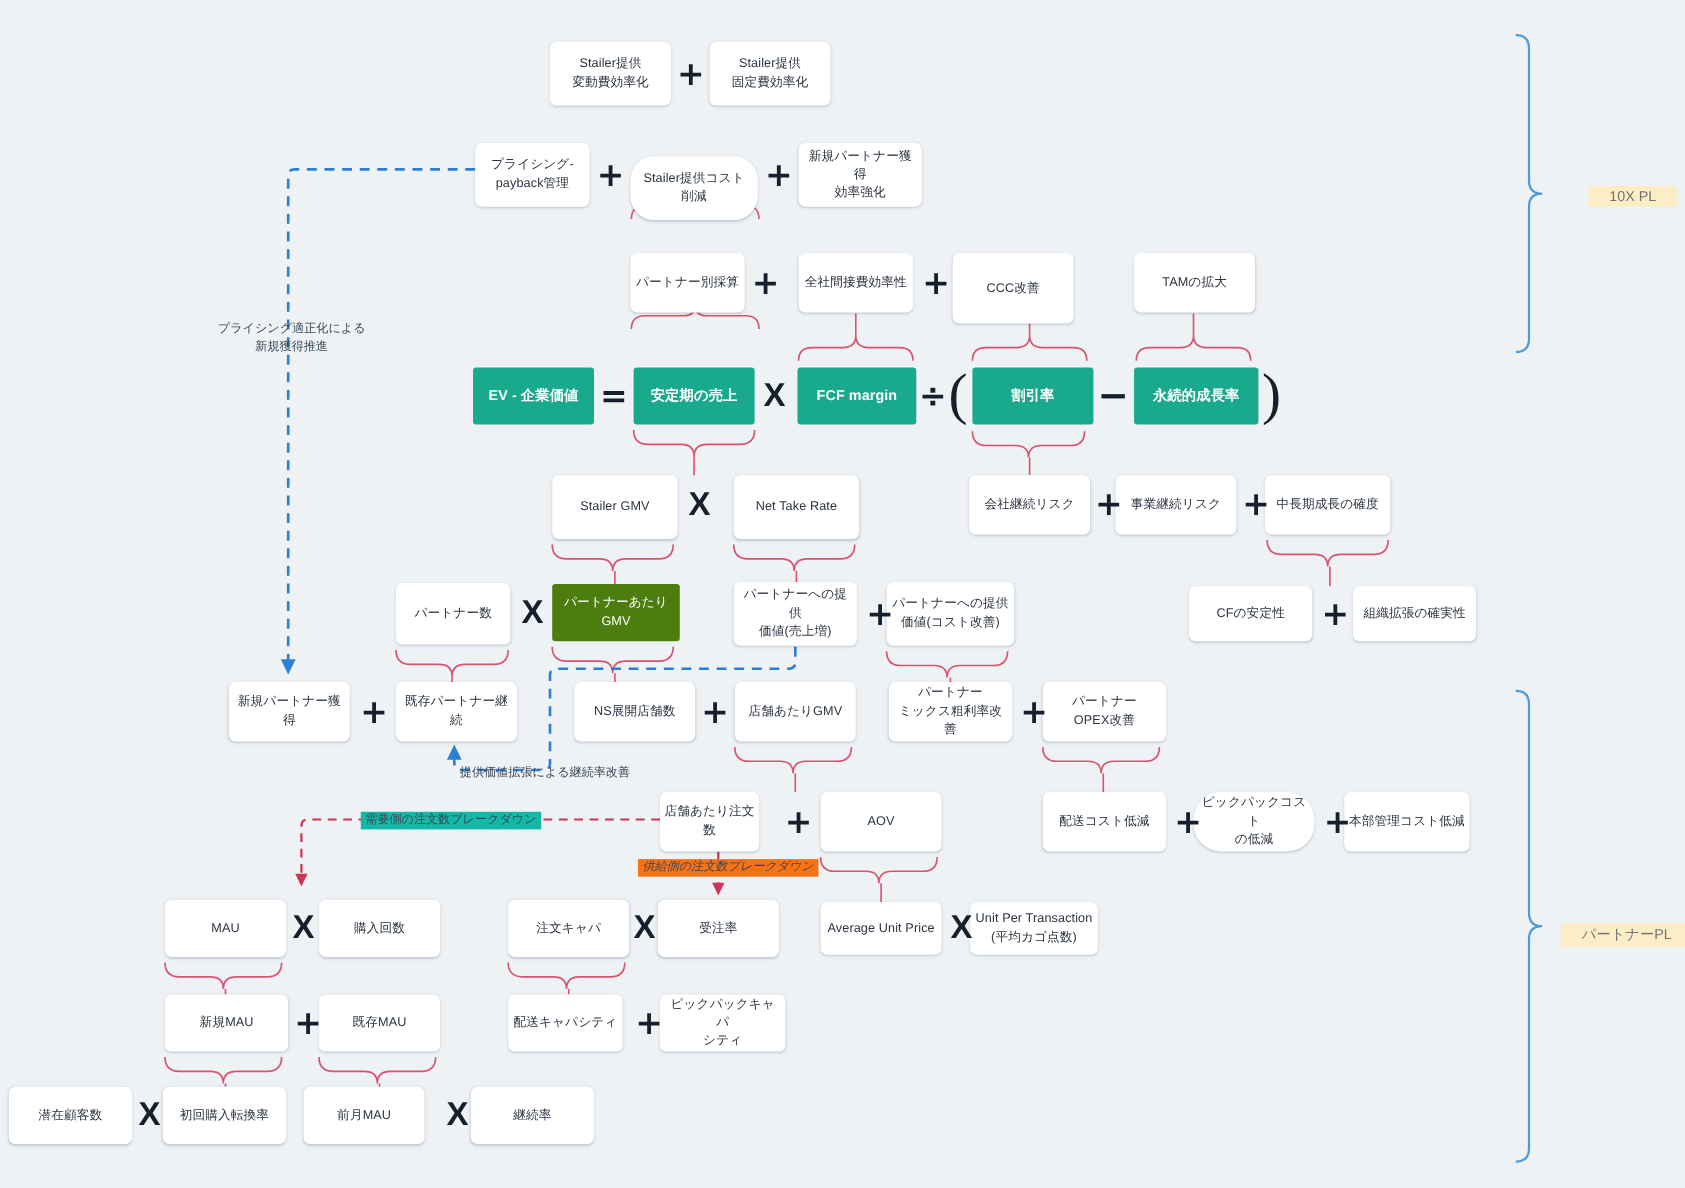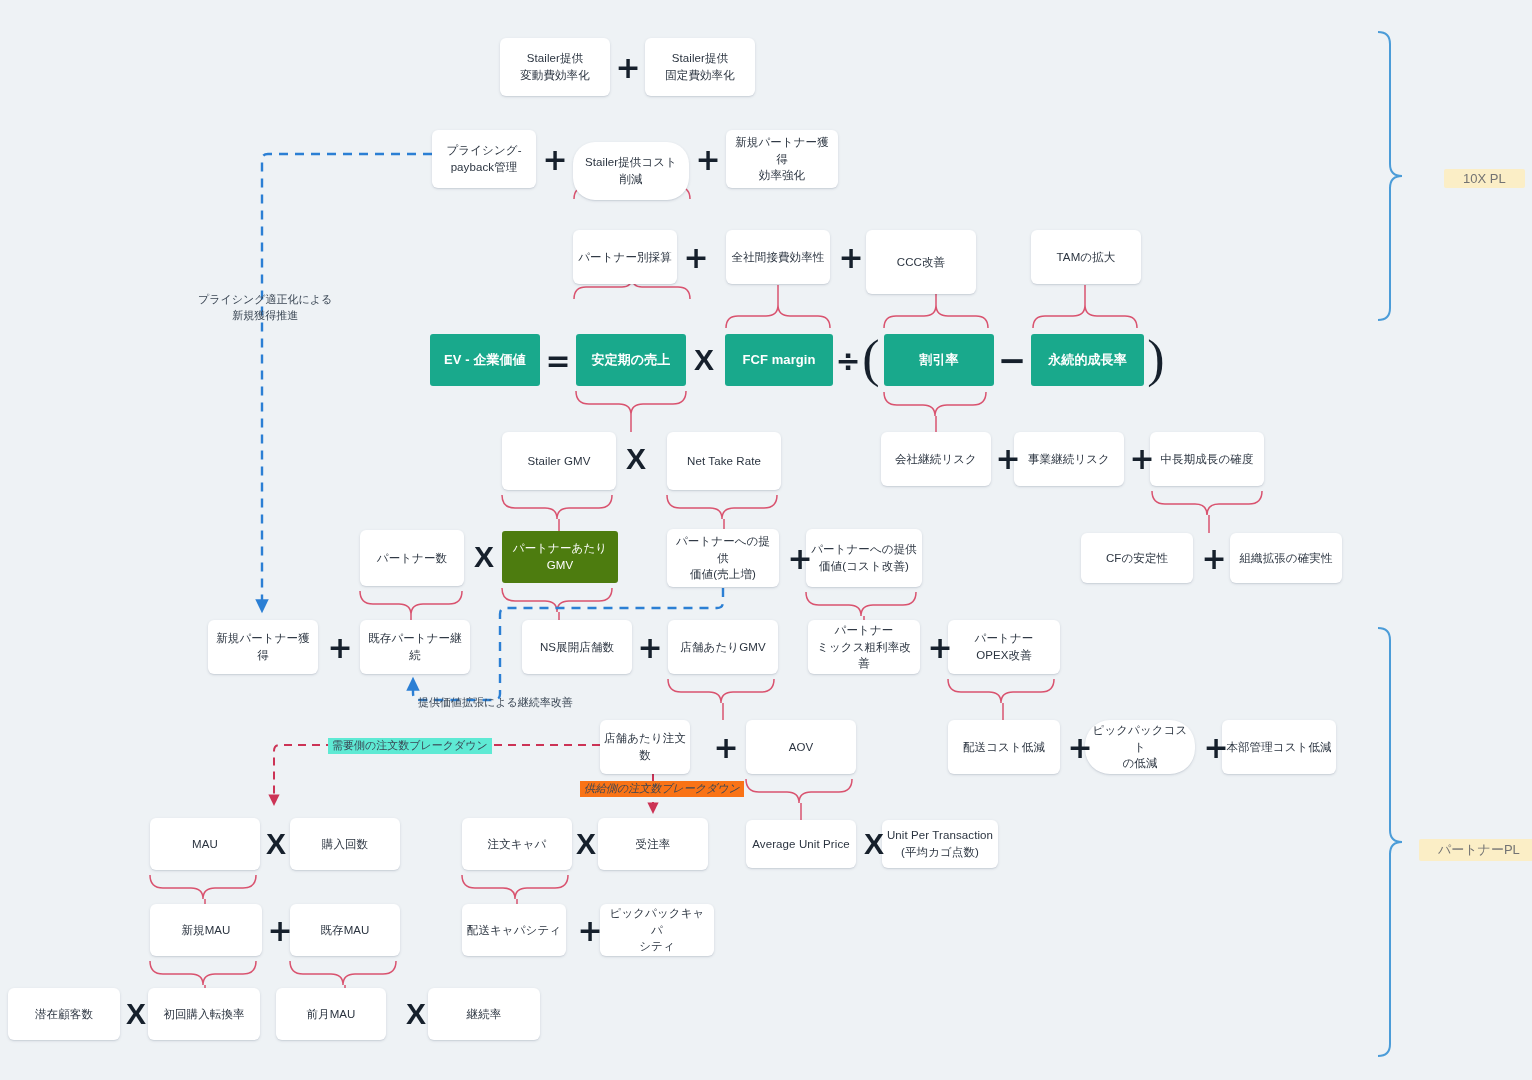--- a/index.html
+++ b/index.html
@@ -357,21 +357,21 @@
   <div class="op times" style="left:118px;top:999px;width:36px;height:30px;">X</div>
   <div class="op times" style="left:398px;top:999px;width:36px;height:30px;">X</div>
 
   <div class="annot" style="left:198px;top:292px;">
     <span>プライシング適正化による</span><br>
     <span>新規獲得推進</span>
   </div>
   <div class="annot" style="left:418px;top:695px;">
     <span>提供価値拡張による継続率改善</span>
   </div>
-  <div class="annot" style="left:328px;top:738px;background:#5eead4;padding:0 4px;">
+  <div class="annot" style="left:328px;top:738px;background:#14b8a6;padding:0 4px;">
     <span>需要側の注文数ブレークダウン</span>
   </div>
   <div class="annot" style="left:580px;top:781px;background:#f97316;padding:0 4px;font-style:italic;">
     <span>供給側の注文数ブレークダウン</span>
   </div>
 
   <div class="tag" style="left:1444px;top:169px;">10X PL</div>
   <div class="tag" style="left:1419px;top:839px;">パートナーPL</div>
 
 </div>

